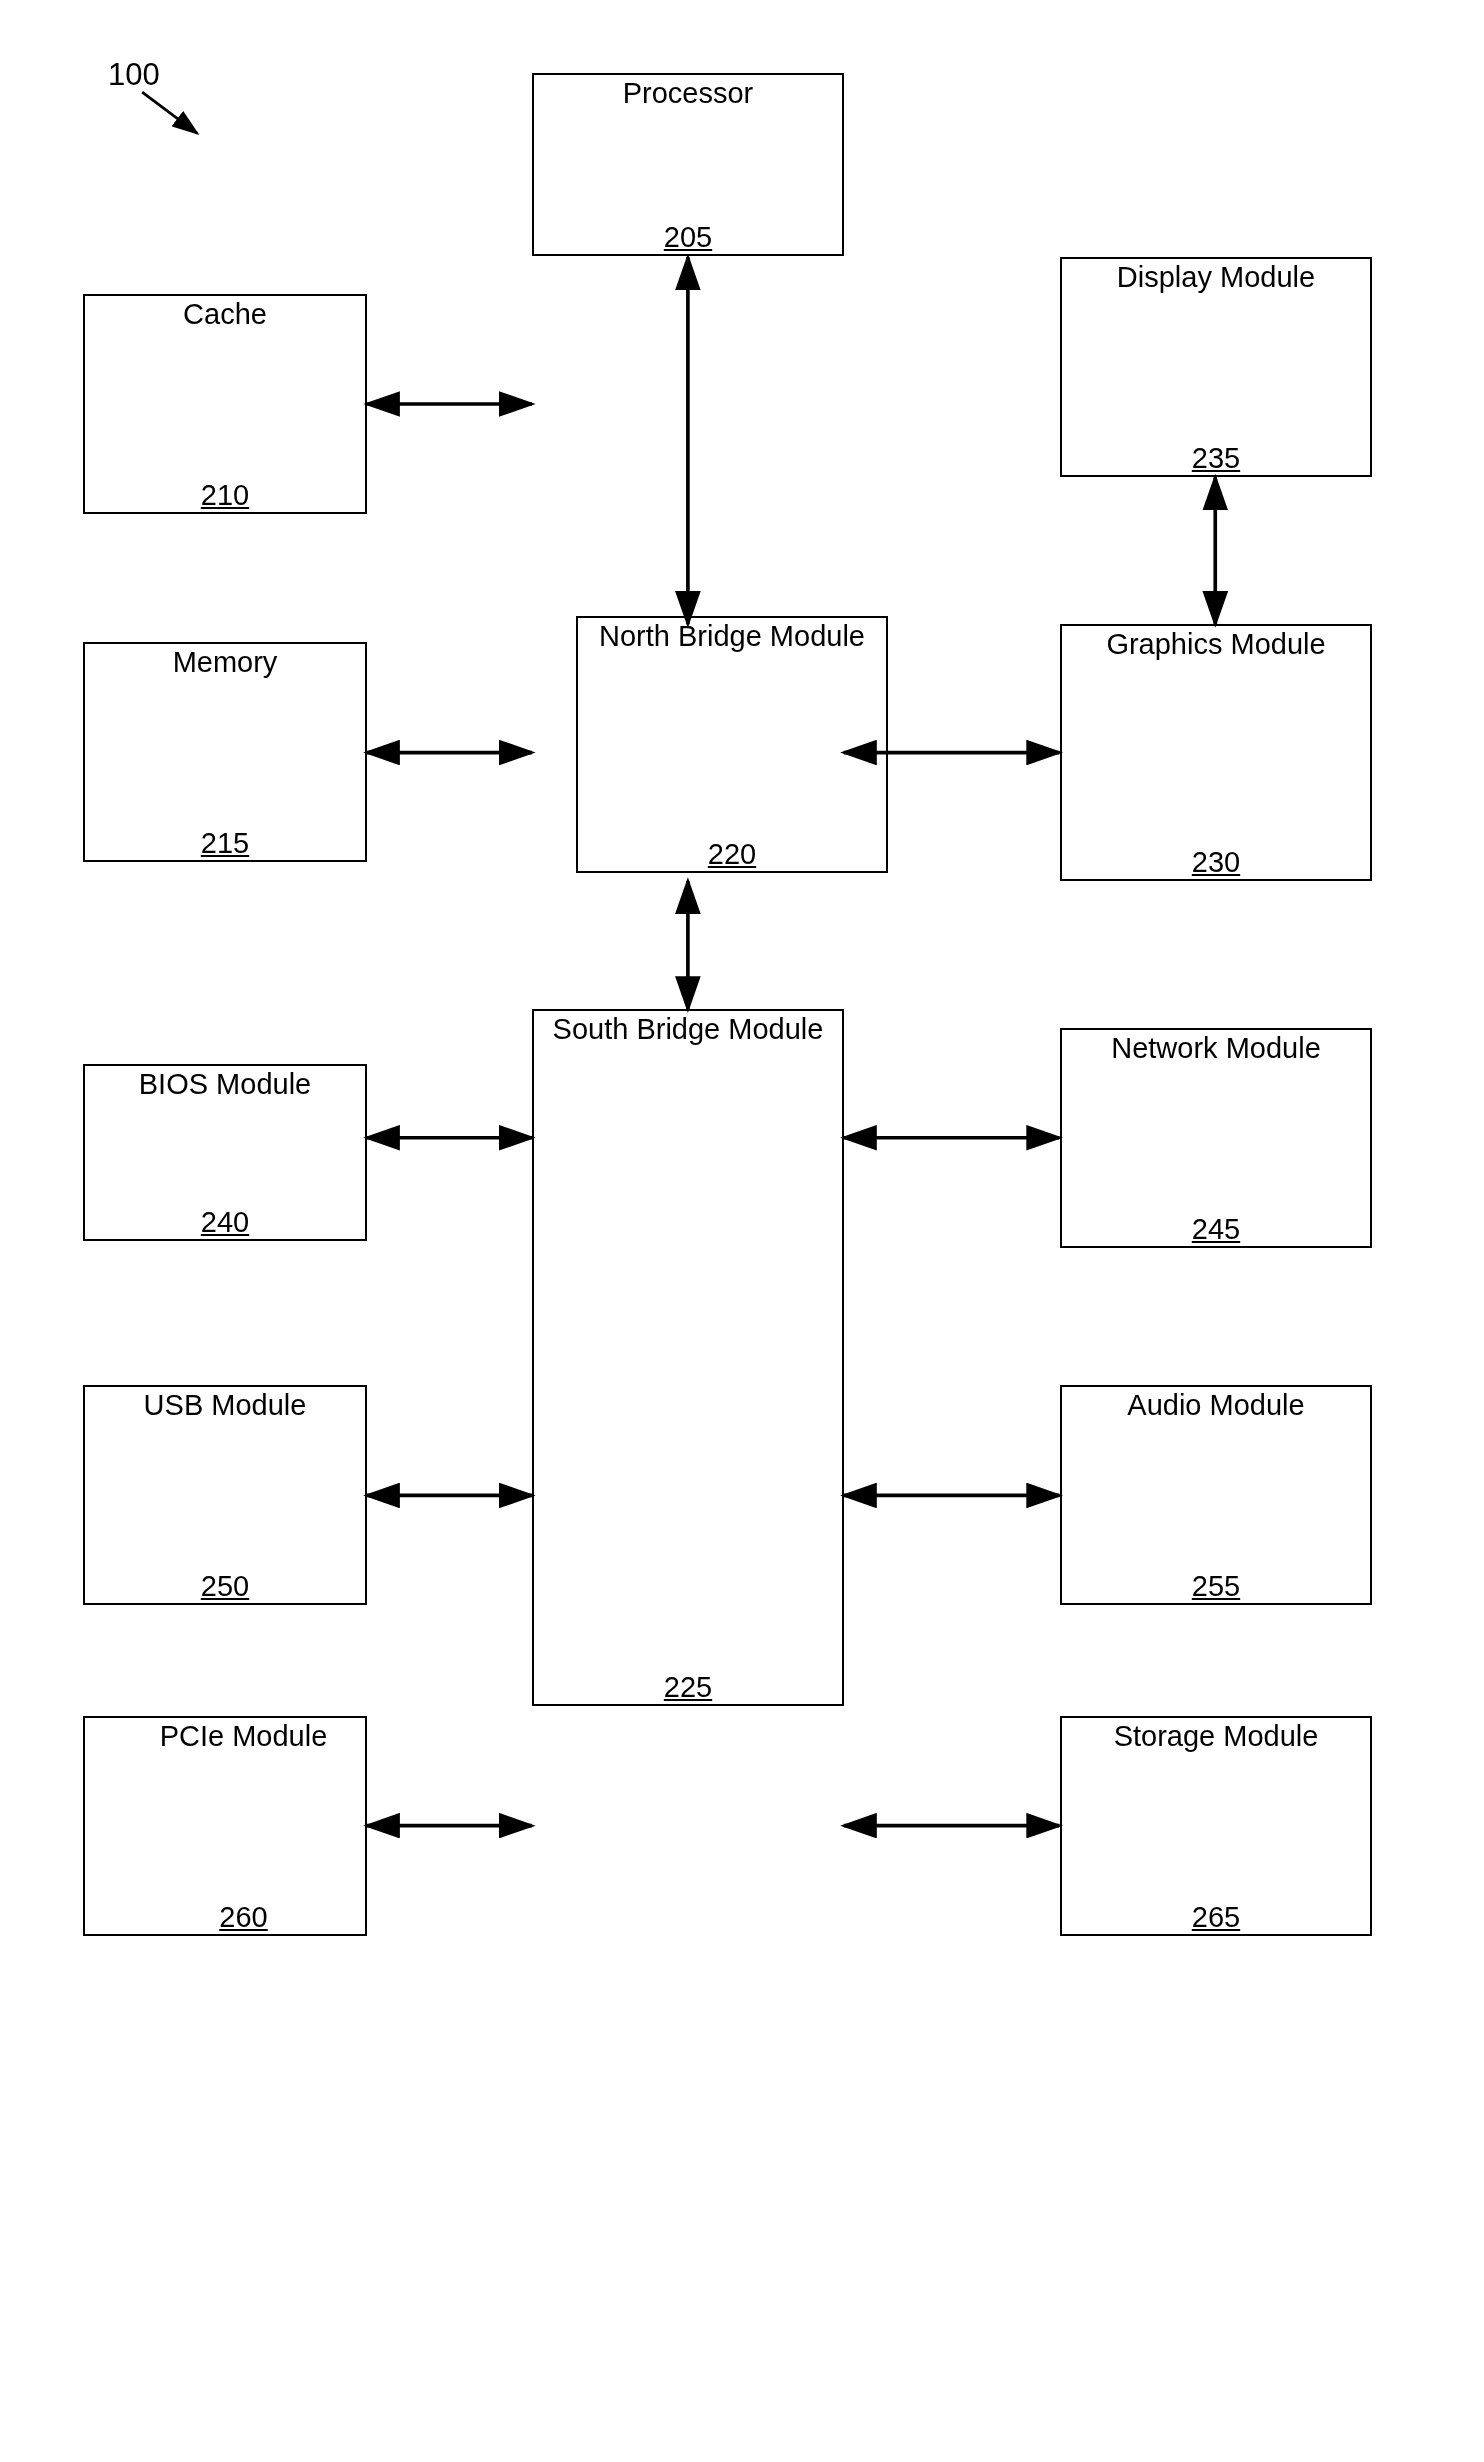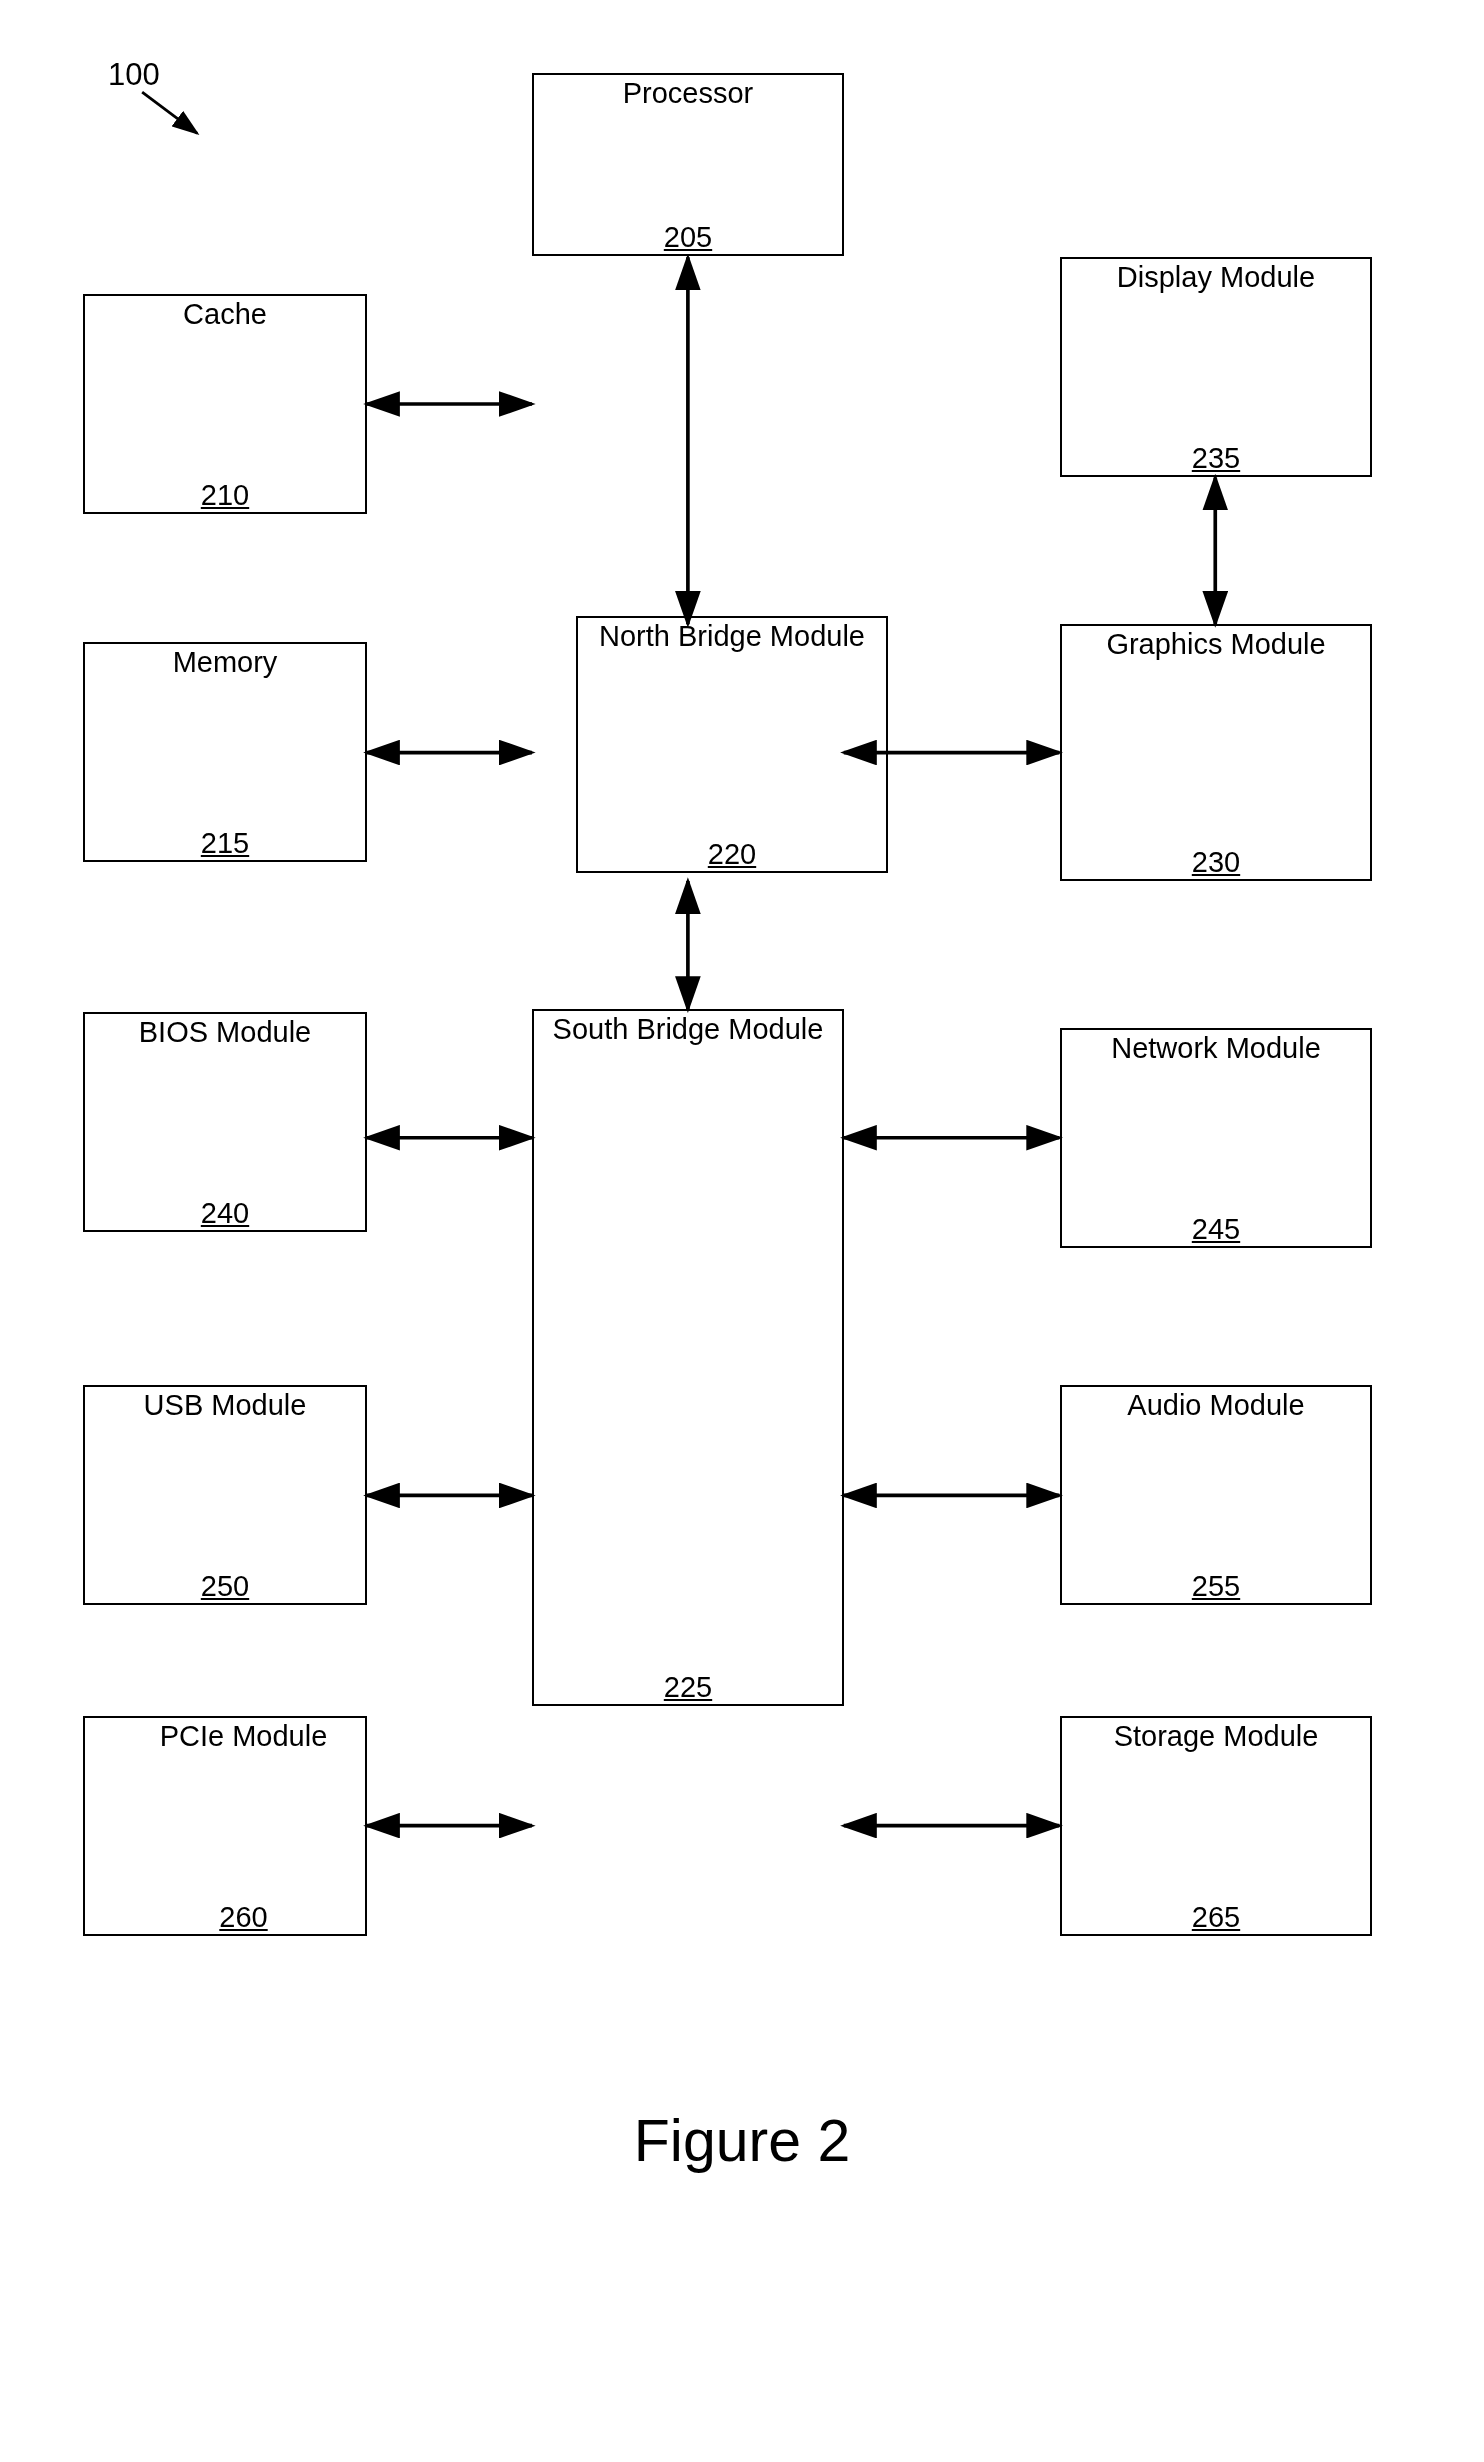--- a/index.html
+++ b/index.html
@@ -97,21 +97,21 @@
   <div class="block" style="left: 532px; top: 616px; width: 312px; height: 257px; margin-left: 44px;">
     <span class="block-title">North Bridge Module</span>
     <span class="block-number">220</span>
   </div>
 
   <div class="block" style="left: 1060px; top: 624px; width: 312px; height: 257px;">
     <span class="block-title">Graphics Module</span>
     <span class="block-number">230</span>
   </div>
 
-  <div class="block" style="left: 83px; top: 1012px; width: 284px; height: 220px; gap: 10px;">
+  <div class="block" style="left: 83px; top: 1064px; width: 284px; height: 177px; gap: 10px;">
     <span class="block-title">BIOS Module</span>
     <span class="block-number">240</span>
   </div>
 
   <div class="block" style="left: 532px; top: 1009px; width: 312px; height: 697px;">
     <span class="block-title">South Bridge Module</span>
     <span class="block-number">225</span>
   </div>
 
   <div class="block" style="left: 1060px; top: 1028px; width: 312px; height: 220px;">
@@ -169,16 +169,15 @@
 
     <line x1="400" y1="1630" x2="580" y2="1630" stroke="#000" stroke-width="4" marker-start="url(#arrowhead-rev)" marker-end="url(#arrowhead)"></line>
 
     <line x1="920" y1="1630" x2="1155" y2="1630" stroke="#000" stroke-width="4" marker-start="url(#arrowhead-rev)" marker-end="url(#arrowhead)"></line>
 
     <line x1="400" y1="1990" x2="580" y2="1990" stroke="#000" stroke-width="4" marker-start="url(#arrowhead-rev)" marker-end="url(#arrowhead)"></line>
 
     <line x1="920" y1="1990" x2="1155" y2="1990" stroke="#000" stroke-width="4" marker-start="url(#arrowhead-rev)" marker-end="url(#arrowhead)"></line>
   </svg>
 
-  <div class="figure-caption">Figure 2</div>
 
 </div>
 
 
 </body></html>

